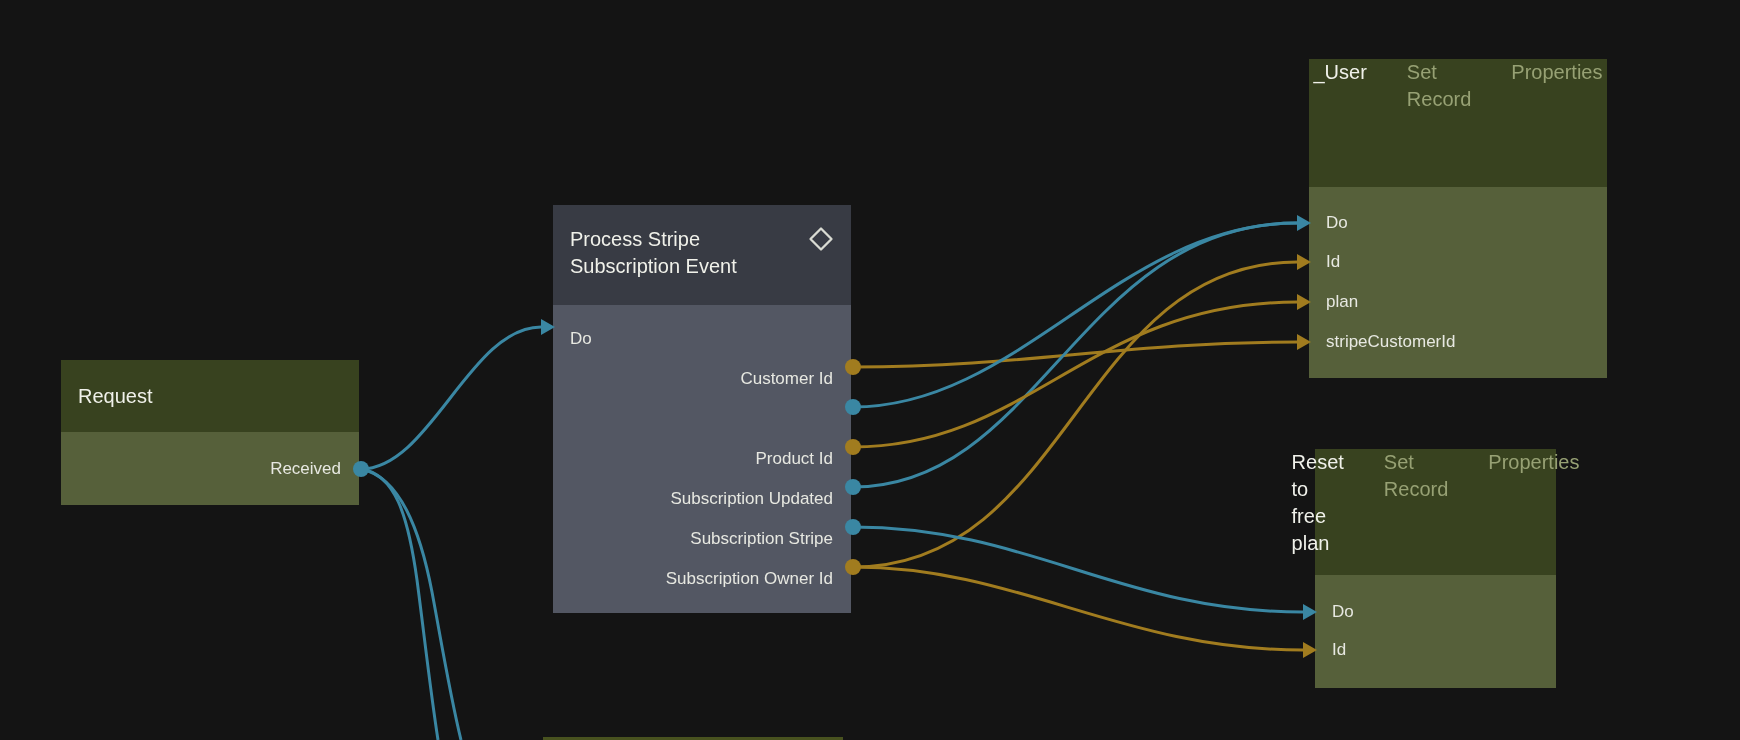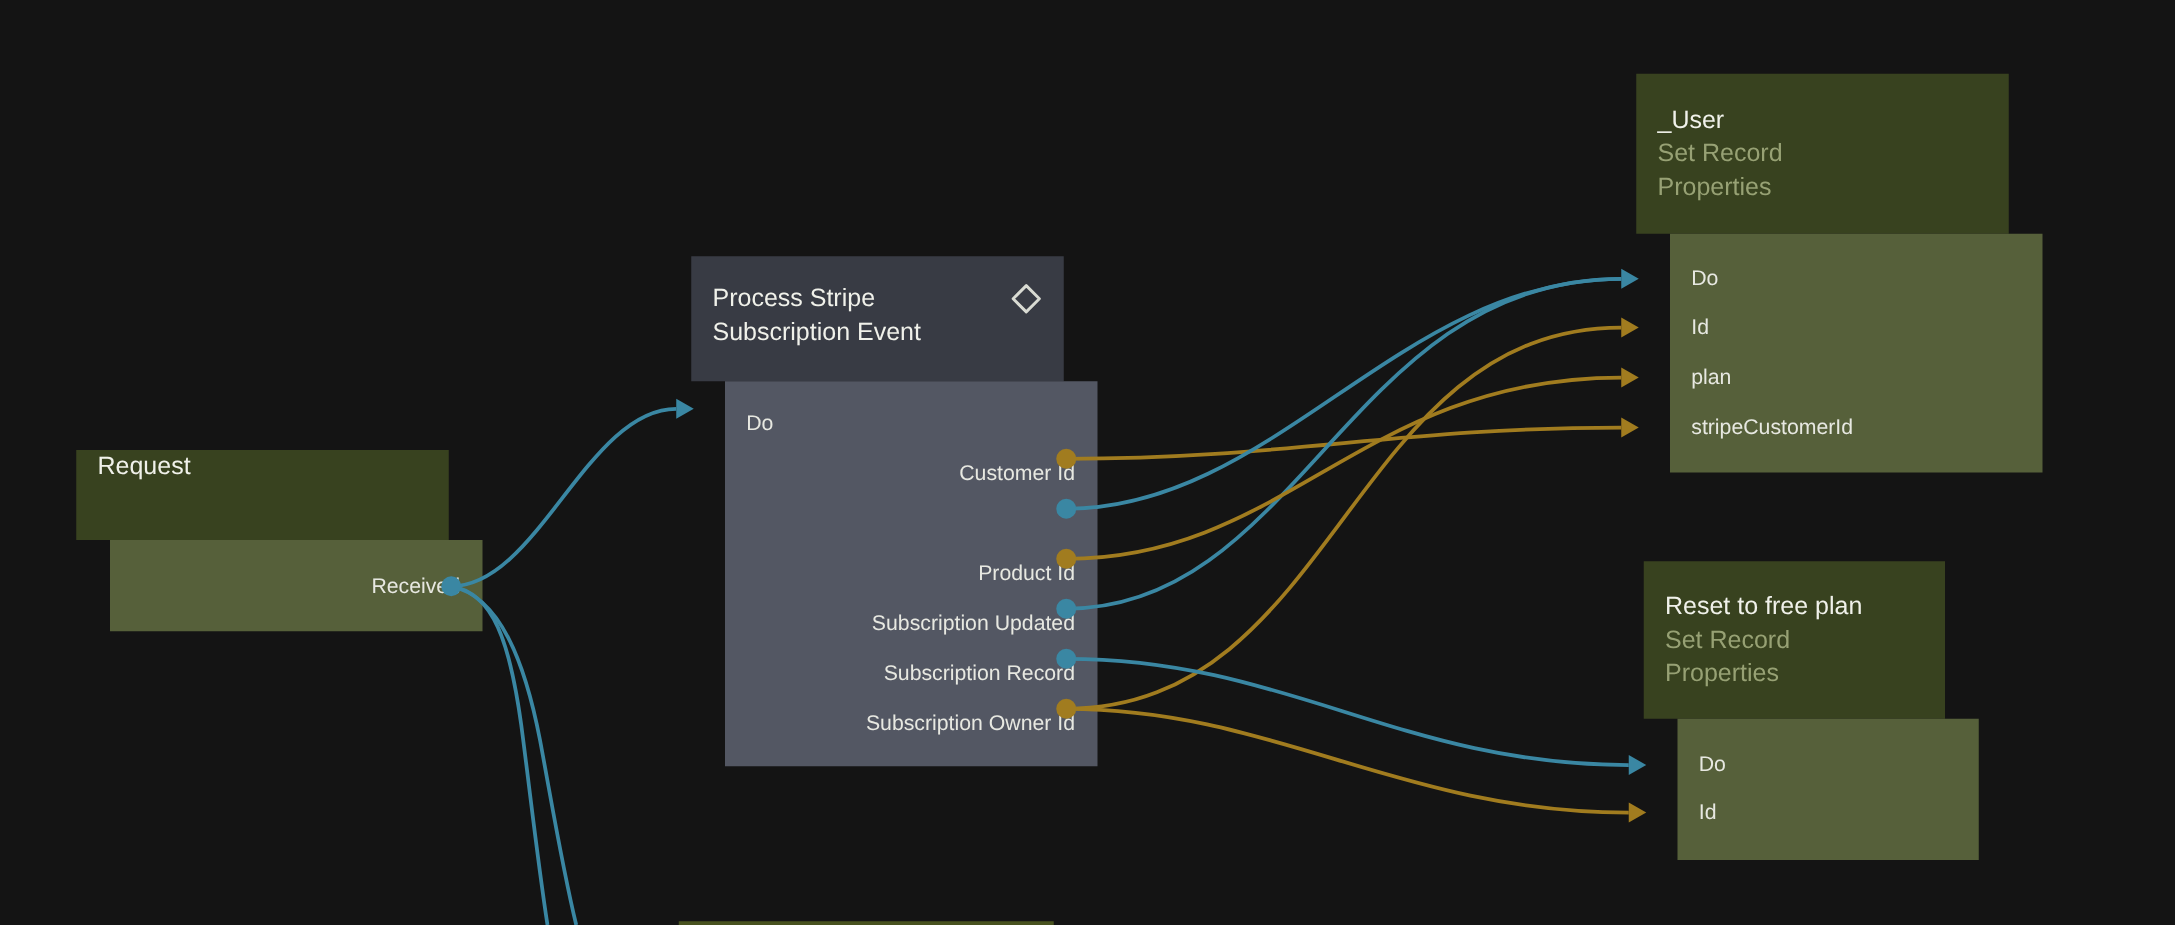--- a/index.html
+++ b/index.html
@@ -3,32 +3,32 @@
 <meta charset="utf-8">
 <style>
   html,body{margin:0;padding:0;background:#141414;}
   .canvas{
     position:relative;width:1740px;height:740px;overflow:hidden;
     background:#141414;
     font-family:"Liberation Sans","DejaVu Sans",sans-serif;
   }
   .node{position:absolute;box-sizing:border-box;}
   .node .hdr{box-sizing:border-box;width:100%;}
-  .node .bdy{position:relative;box-sizing:border-box;width:100%;margin-left:27px;}
+  .node .bdy{position:relative;box-sizing:border-box;width:100%;}
   
   .node.green .hdr{background:#38421f;}
   .node.green .bdy{background:#56603a;}
   
   .node.gray .hdr{background:#383b44;}
   .node.gray .bdy{background:#535763;}
   .title{color:#f0f1ea;font-size:20px;line-height:27px;font-weight:400;}
   .subtitle{color:#97a174;font-size:20px;line-height:27px;font-weight:400;}
   .hdr{padding:0 17px;display:flex;}
-  .hdr.single{}
-  .hdr.multi{flex-direction:column;justify-content:center;}
+  .hdr.single{align-items:center;}
+  .hdr.multi{flex-direction:row;justify-content:center;gap:40px;}
   .hdr.row{flex-direction:row;justify-content:space-between;align-items:flex-start;padding-top:21px;}
   .port{
     position:absolute;left:0;width:100%;height:40px;line-height:40px;
     color:#e7e8e1;font-size:17px;box-sizing:border-box;white-space:nowrap;
   }
   .port.in{text-align:left;padding-left:17px;}
   .port.out{text-align:right;padding-right:18px;}
   svg.wires{position:absolute;left:0;top:0;z-index:5;}
   .wire{fill:none;stroke-width:3px;}
   .wire.signal{stroke:#3a87a3;}
@@ -63,21 +63,21 @@
       </div>
       <svg width="26" height="26" viewBox="0 0 26 26">
         <path d="M13 2.5 L23.5 13 L13 23.5 L2.5 13 Z" fill="none" stroke="#d9dbd3" stroke-width="2.3" stroke-linejoin="round"></path>
       </svg>
     </div>
     <div class="bdy" style="height:308px">
       <div class="port in" style="top:14px"><span>Do</span></div>
       <div class="port out" style="top:54px"><span>Customer Id</span></div>
       <div class="port out" style="top:174px"><span>Subscription Updated</span></div>
       <div class="port out" style="top:134px"><span>Product Id</span></div>
-      <div class="port out" style="top:214px"><span>Subscription Record</span></div>
+      <div class="port out" style="top:214px"><span>Subscription Stripe</span></div>
       <div class="port out" style="top:254px"><span>Subscription Owner Id</span></div>
     </div>
   </div>
 
   <div class="node green" style="left:1309px;top:59px;width:298px;height:319px">
     <div class="hdr multi" style="height:128px">
       <div class="title">_User</div>
       <div class="subtitle">Set Record</div>
       <div class="subtitle">Properties</div>
     </div>

